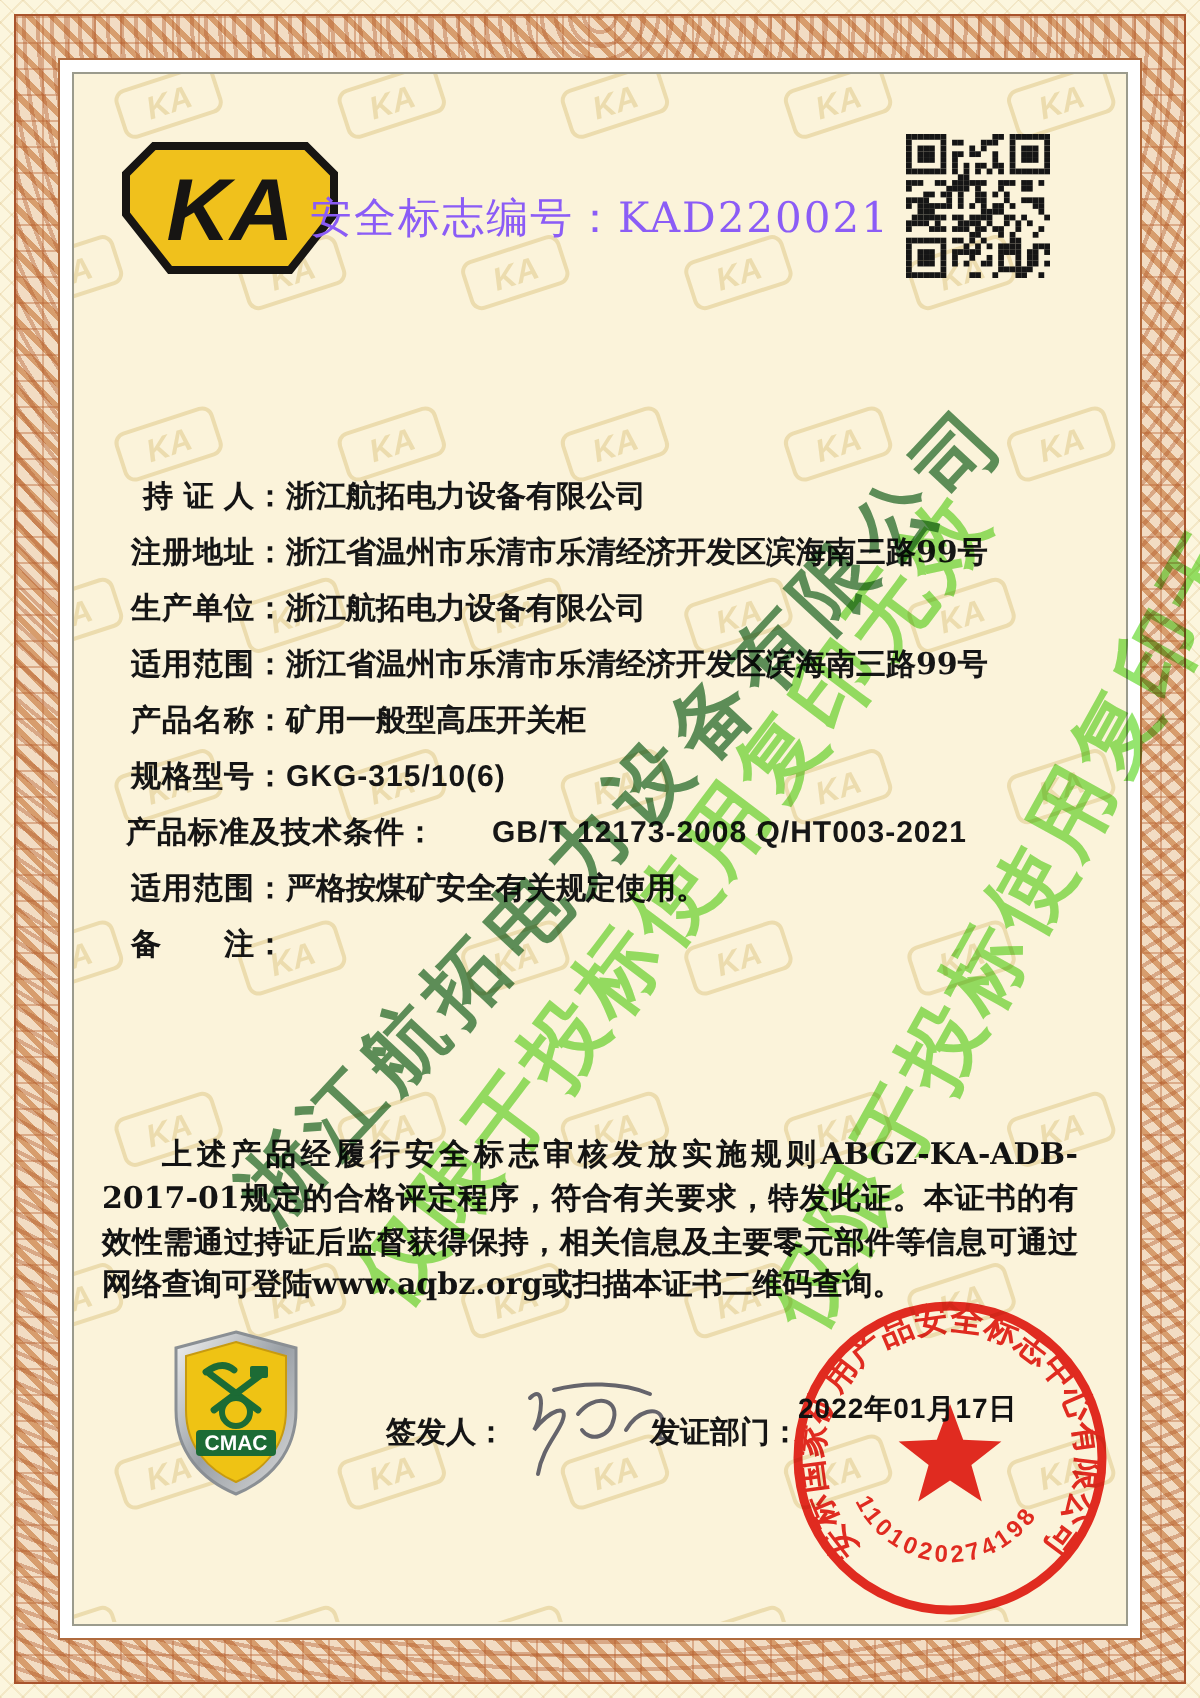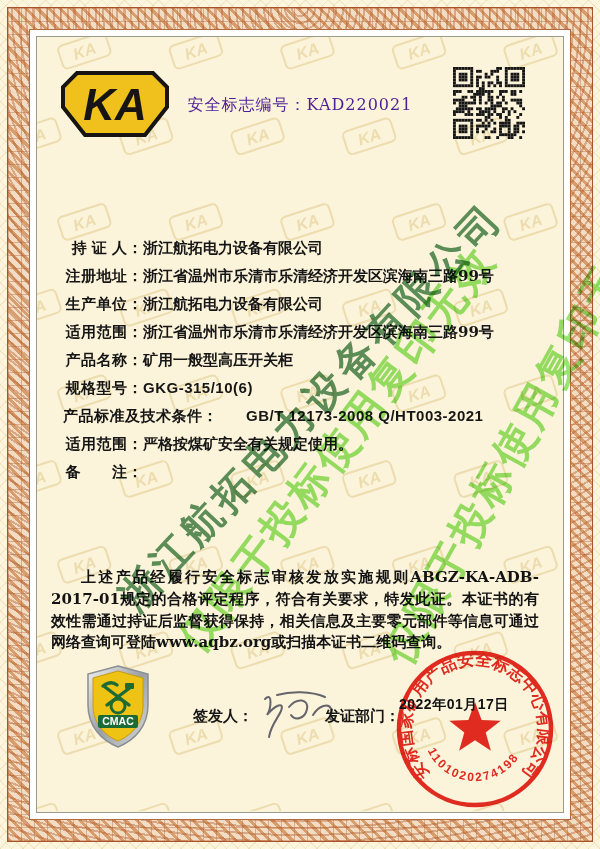--- a/index.html
+++ b/index.html
@@ -22,21 +22,21 @@
     border:1px solid #a8532c;
   }
   .inner-white{position:absolute;inset:29px;background:#ffffff;border:1px solid #b06a3d;}
   .content{
     position:absolute;inset:36px;background:#fbf3da;border:1px solid #9b9b8d;
   }
   .patternlayer{position:absolute;inset:0;z-index:0;pointer-events:none;}
 
   .ka-logo{position:absolute;left:24px;top:34px;width:108px;height:66px;z-index:2;}
   .cert-no{position:absolute;left:0;right:0;top:58px;text-align:center;z-index:2;
-    font-size:16px;color:#4c1d95;letter-spacing:1px;}
+    font-size:21px;color:#8b5cf6;letter-spacing:1px;}
   .qr{position:absolute;left:416px;top:30px;width:72px;height:72px;z-index:2;}
 
   .title{position:absolute;left:0;right:0;top:132px;text-align:center;z-index:2;
     font-size:30px;font-weight:bold;color:#111;letter-spacing:4px;
     font-family:"DejaVu Serif", serif;}
 
   .fields{position:absolute;left:26px;right:18px;top:202px;z-index:2;}
   .frow{display:flex;align-items:baseline;margin-bottom:8px;min-height:20px;text-align:right;}
   .flabel{font-family:"Liberation Sans", sans-serif;font-weight:bold;font-size:15px;
     color:#151515;min-width:80px;white-space:nowrap;letter-spacing:.5px;}

